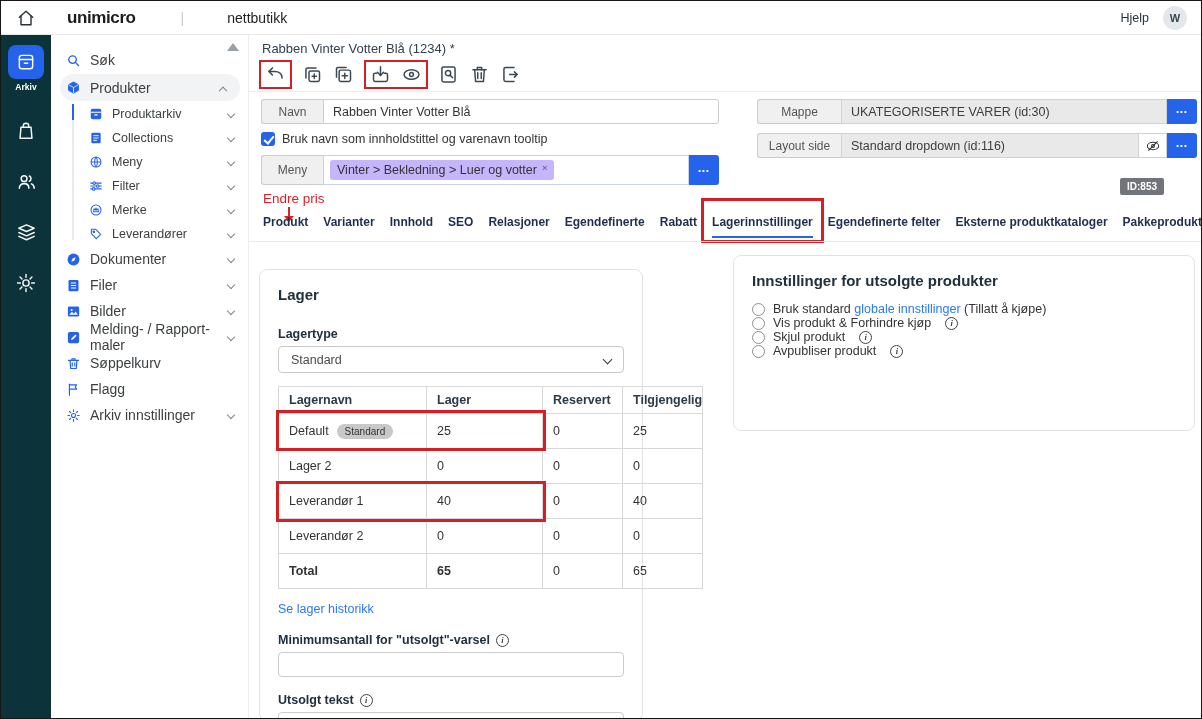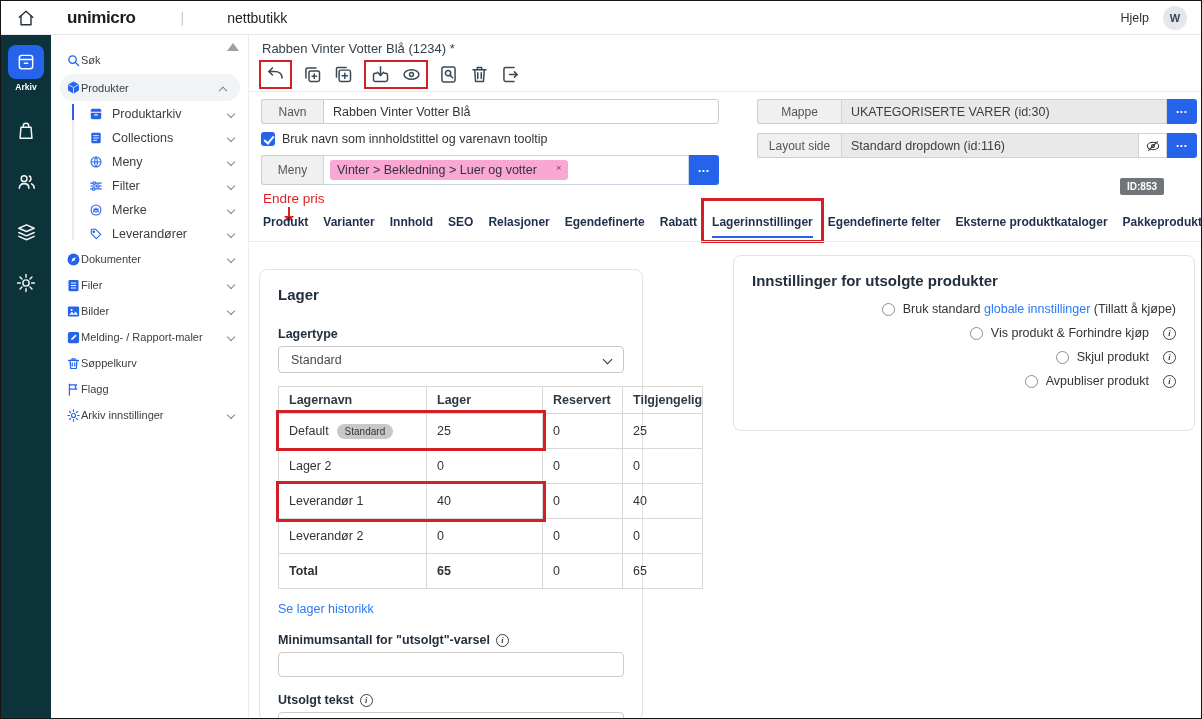--- a/index.html
+++ b/index.html
@@ -22,21 +22,21 @@
   .avatar{width:24px;height:24px;border-radius:50%;background:#e4e8ec;color:#37474f;font-size:11px;font-weight:700;display:flex;align-items:center;justify-content:center;}
   
   .rail{position:absolute;left:0;top:34px;bottom:0;width:50px;background:#0c333a;display:flex;flex-direction:column;align-items:center;padding-top:10px;z-index:5;}
   .rail-active{display:flex;flex-direction:column;align-items:center;cursor:pointer;}
   .rail-active .box{width:36px;height:34px;background:#2563eb;border-radius:8px;display:flex;align-items:center;justify-content:center;}
   .rail-active .lbl{font-size:8.5px;color:#fff;margin-top:3px;font-weight:700;}
   .rail-icon{margin-top:28px;cursor:pointer;opacity:.95;}
   
   .sidebar{position:absolute;left:50px;top:34px;bottom:0;width:198px;background:#fff;border-right:1px solid #ededed;padding-top:12px;z-index:4;}
   .scroll-up{position:absolute;top:8px;right:9px;width:0;height:0;border-left:6px solid transparent;border-right:6px solid transparent;border-bottom:8px solid #9aa0a6;cursor:pointer;}
-  .srow{display:flex;align-items:center;height:26px;padding:0 14px 0 15px;font-size:11px;color:#3c4043;cursor:pointer;}
+  .srow{display:flex;align-items:center;height:26px;padding:0 14px 0 15px;font-size:14px;color:#3c4043;cursor:pointer;gap:9px;}
   .srow .chev{margin-left:auto;}
   .srow.pill{background:#f1f3f4;border-radius:14px;margin:1px 8px 1px 9px;padding-left:6px;height:27px;}
   .subwrap{position:relative;}
   .subwrap::before{content:"";position:absolute;left:21px;top:2px;bottom:6px;width:2px;background:#e8eaed;}
   .subwrap::after{content:"";position:absolute;left:21px;top:2px;height:16px;width:2px;background:#2563eb;}
   .subrow{display:flex;align-items:center;height:24px;padding:0 14px 0 38px;font-size:12.5px;color:#3c4043;cursor:pointer;gap:9px;}
   .subrow .chev{margin-left:auto;}
   .chev{display:inline-block;width:6px;height:6px;border-right:1.6px solid #80868b;border-bottom:1.6px solid #80868b;transform:rotate(45deg);flex:none;}
   .chev.up{transform:rotate(-135deg) translate(-2px,-2px);}
   
@@ -52,21 +52,21 @@
   .igroup{display:flex;height:25px;}
   .ilabel{width:62px;flex:none;background:#f0f0f0;border:1px solid #ccc;border-right:none;border-radius:3px 0 0 3px;display:flex;align-items:center;justify-content:center;font-size:12px;color:#555;}
   .ilabel.wide{width:84px;}
   .ival{flex:1;border:1px solid #ccc;border-radius:0 3px 3px 0;font-size:12.5px;color:#333;padding:0 9px;font-family:"Liberation Sans",sans-serif;min-width:0;}
   .gval{flex:1;background:#e9e9e9;border:1px solid #d2d2d2;display:flex;align-items:center;padding:4px 9px;font-size:12.5px;color:#3d3d3d;min-width:0;}
   .cbrow{display:flex;align-items:center;gap:7px;margin:8px 0 9px;font-size:12.5px;color:#333;}
   .cb{width:14px;height:14px;background:#2563eb;border-radius:3px;position:relative;flex:none;cursor:pointer;}
   .cb::after{content:"";position:absolute;left:4.5px;top:1.5px;width:4px;height:8px;border-right:2px solid #fff;border-bottom:2px solid #fff;transform:rotate(40deg);}
   .meny-group{height:30px;}
   .meny-field{flex:1;background:#fff;border:1px solid #c9d4e6;display:flex;align-items:center;padding:0 6px;min-width:0;}
-  .tag{background:#f9a8d4;border-radius:3px;padding:3px 7px;font-size:12.5px;color:#333;display:flex;align-items:flex-start;gap:19px;white-space:nowrap;}
+  .tag{background:#c4b5fd;border-radius:3px;padding:3px 7px;font-size:12.5px;color:#333;display:flex;align-items:flex-start;gap:5px;white-space:nowrap;}
   .tag-x{font-size:9.5px;color:#555;cursor:pointer;margin-top:-1px;}
   .bluebtn{width:30px;flex:none;background:#2563eb;border:none;border-radius:0 3px 3px 0;color:#fff;font-size:8px;letter-spacing:1px;cursor:pointer;display:flex;align-items:center;justify-content:center;}
   .eyebtn{width:28px;flex:none;background:#fff;border:1px solid #d2d2d2;border-left:none;display:flex;align-items:center;justify-content:center;cursor:pointer;color:#333;}
   .mt8{margin-top:9px;}
   .idbadge{position:absolute;right:37px;top:143px;background:#717579;color:#fff;font-size:10px;font-weight:700;padding:3px 7px;border-radius:2px;}
   
   .annot{position:absolute;left:14px;top:156px;color:#e01f23;font-size:13.5px;}
   .annot-arrow{position:absolute;left:39px;top:172px;width:2px;height:9px;background:#e01f23;}
   .annot-head{position:absolute;left:35px;top:181px;width:0;height:0;border-left:5px solid transparent;border-right:5px solid transparent;border-top:6px solid #e01f23;}
   
@@ -96,21 +96,21 @@
   .hlbox.r1{top:24px;}
   .hlbox.r3{top:95px;}
   .link{color:#2979f2;font-size:12.5px;cursor:pointer;}
   .hist{margin:13px 18px 0;display:inline-block;margin-left:18px;}
   .tinput{margin:0 18px;height:25px;border:1px solid #ccc;border-radius:4px;width:calc(100% - 36px);font-size:12.5px;padding:0 9px;color:#333;font-family:"Liberation Sans",sans-serif;}
   .tinput::placeholder{color:#9aa0a6;}
   .fldlabel.tight{margin-top:16px;}
   .info{display:inline-flex;width:13px;height:13px;border:1.2px solid #3c4043;border-radius:50%;align-items:center;justify-content:center;margin-left:6px;flex:none;color:#3c4043;}
   .info::after{content:"i";font-size:8.5px;font-family:"Liberation Serif",serif;font-style:italic;font-weight:700;line-height:1;}
   
-  .opts{margin:13px 18px 0;display:flex;flex-direction:column;gap:10px;align-items:flex-end;}
+  .opts{margin:13px 18px 0;display:flex;flex-direction:column;}
   .opt{display:flex;align-items:center;gap:8px;font-size:12.5px;color:#333;}
   .radio{width:13px;height:13px;border:1.5px solid #8a8f94;border-radius:50%;flex:none;cursor:pointer;}
   .radio.sel{border-color:#1669f2;position:relative;}
   .radio.sel::after{content:"";position:absolute;inset:2px;background:#1669f2;border-radius:50%;}
 </style>
 </head>
 <body>
 
 <div class="topbar">
   <div class="home-wrap">

